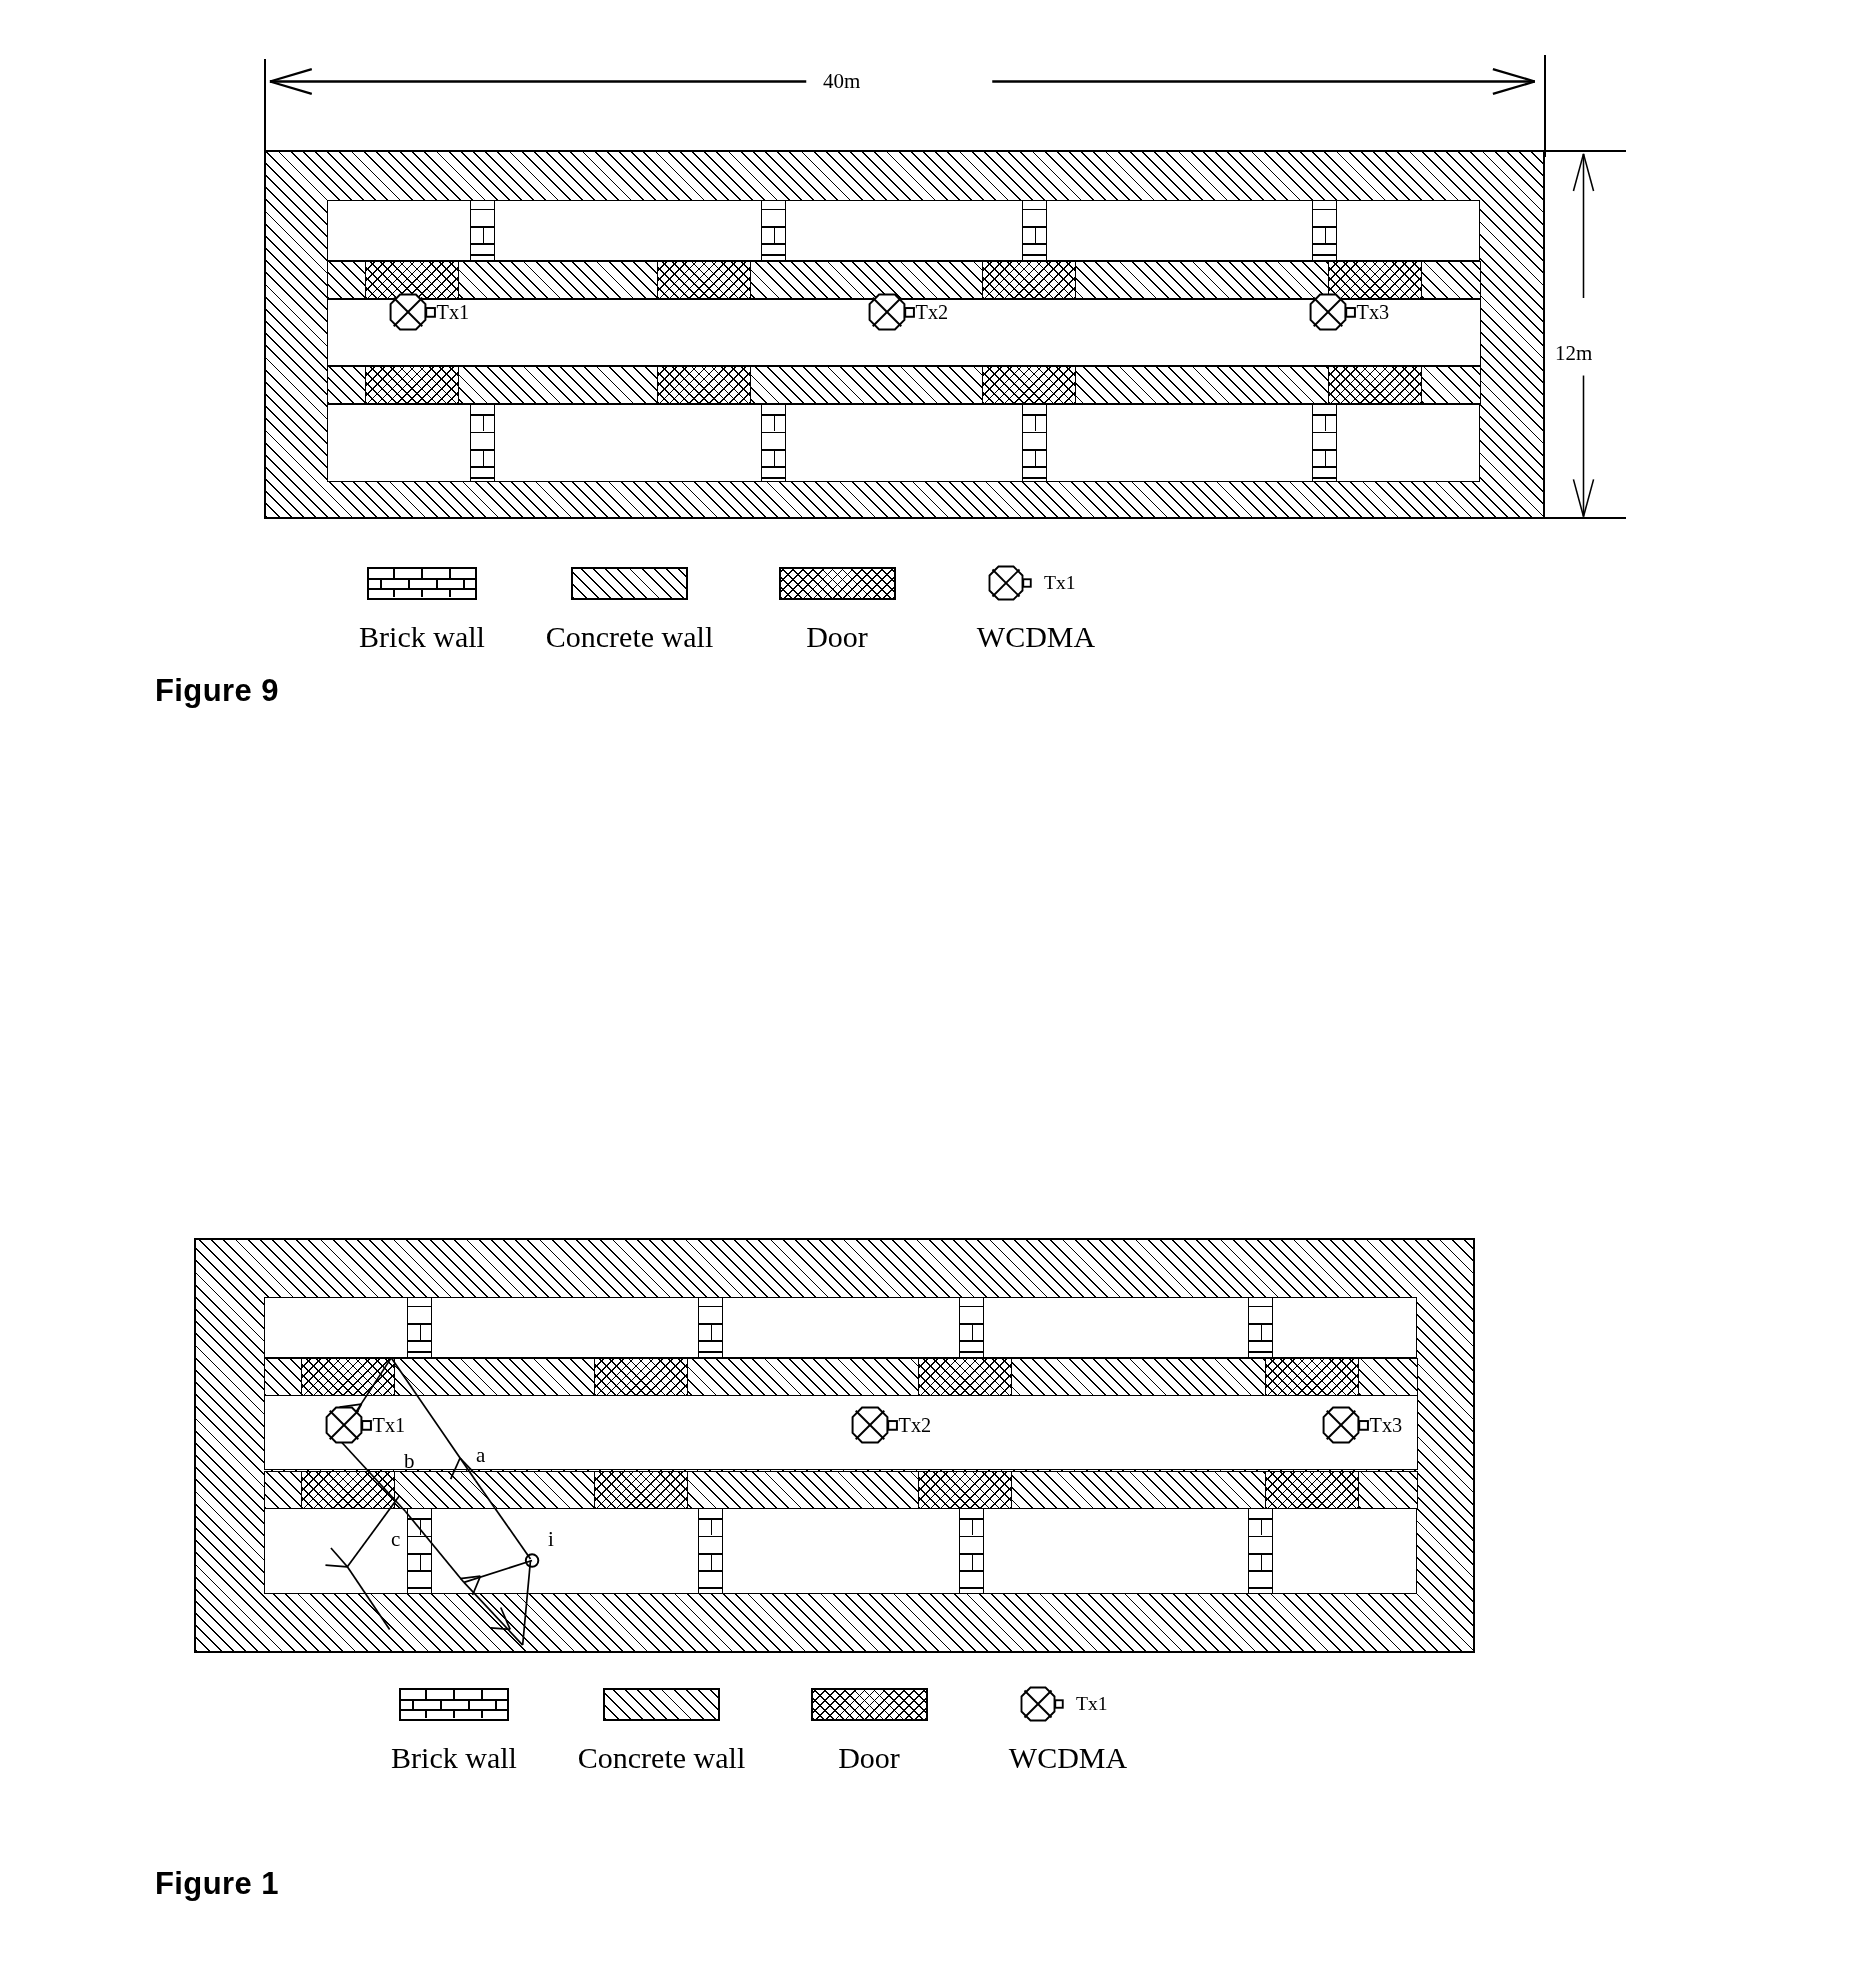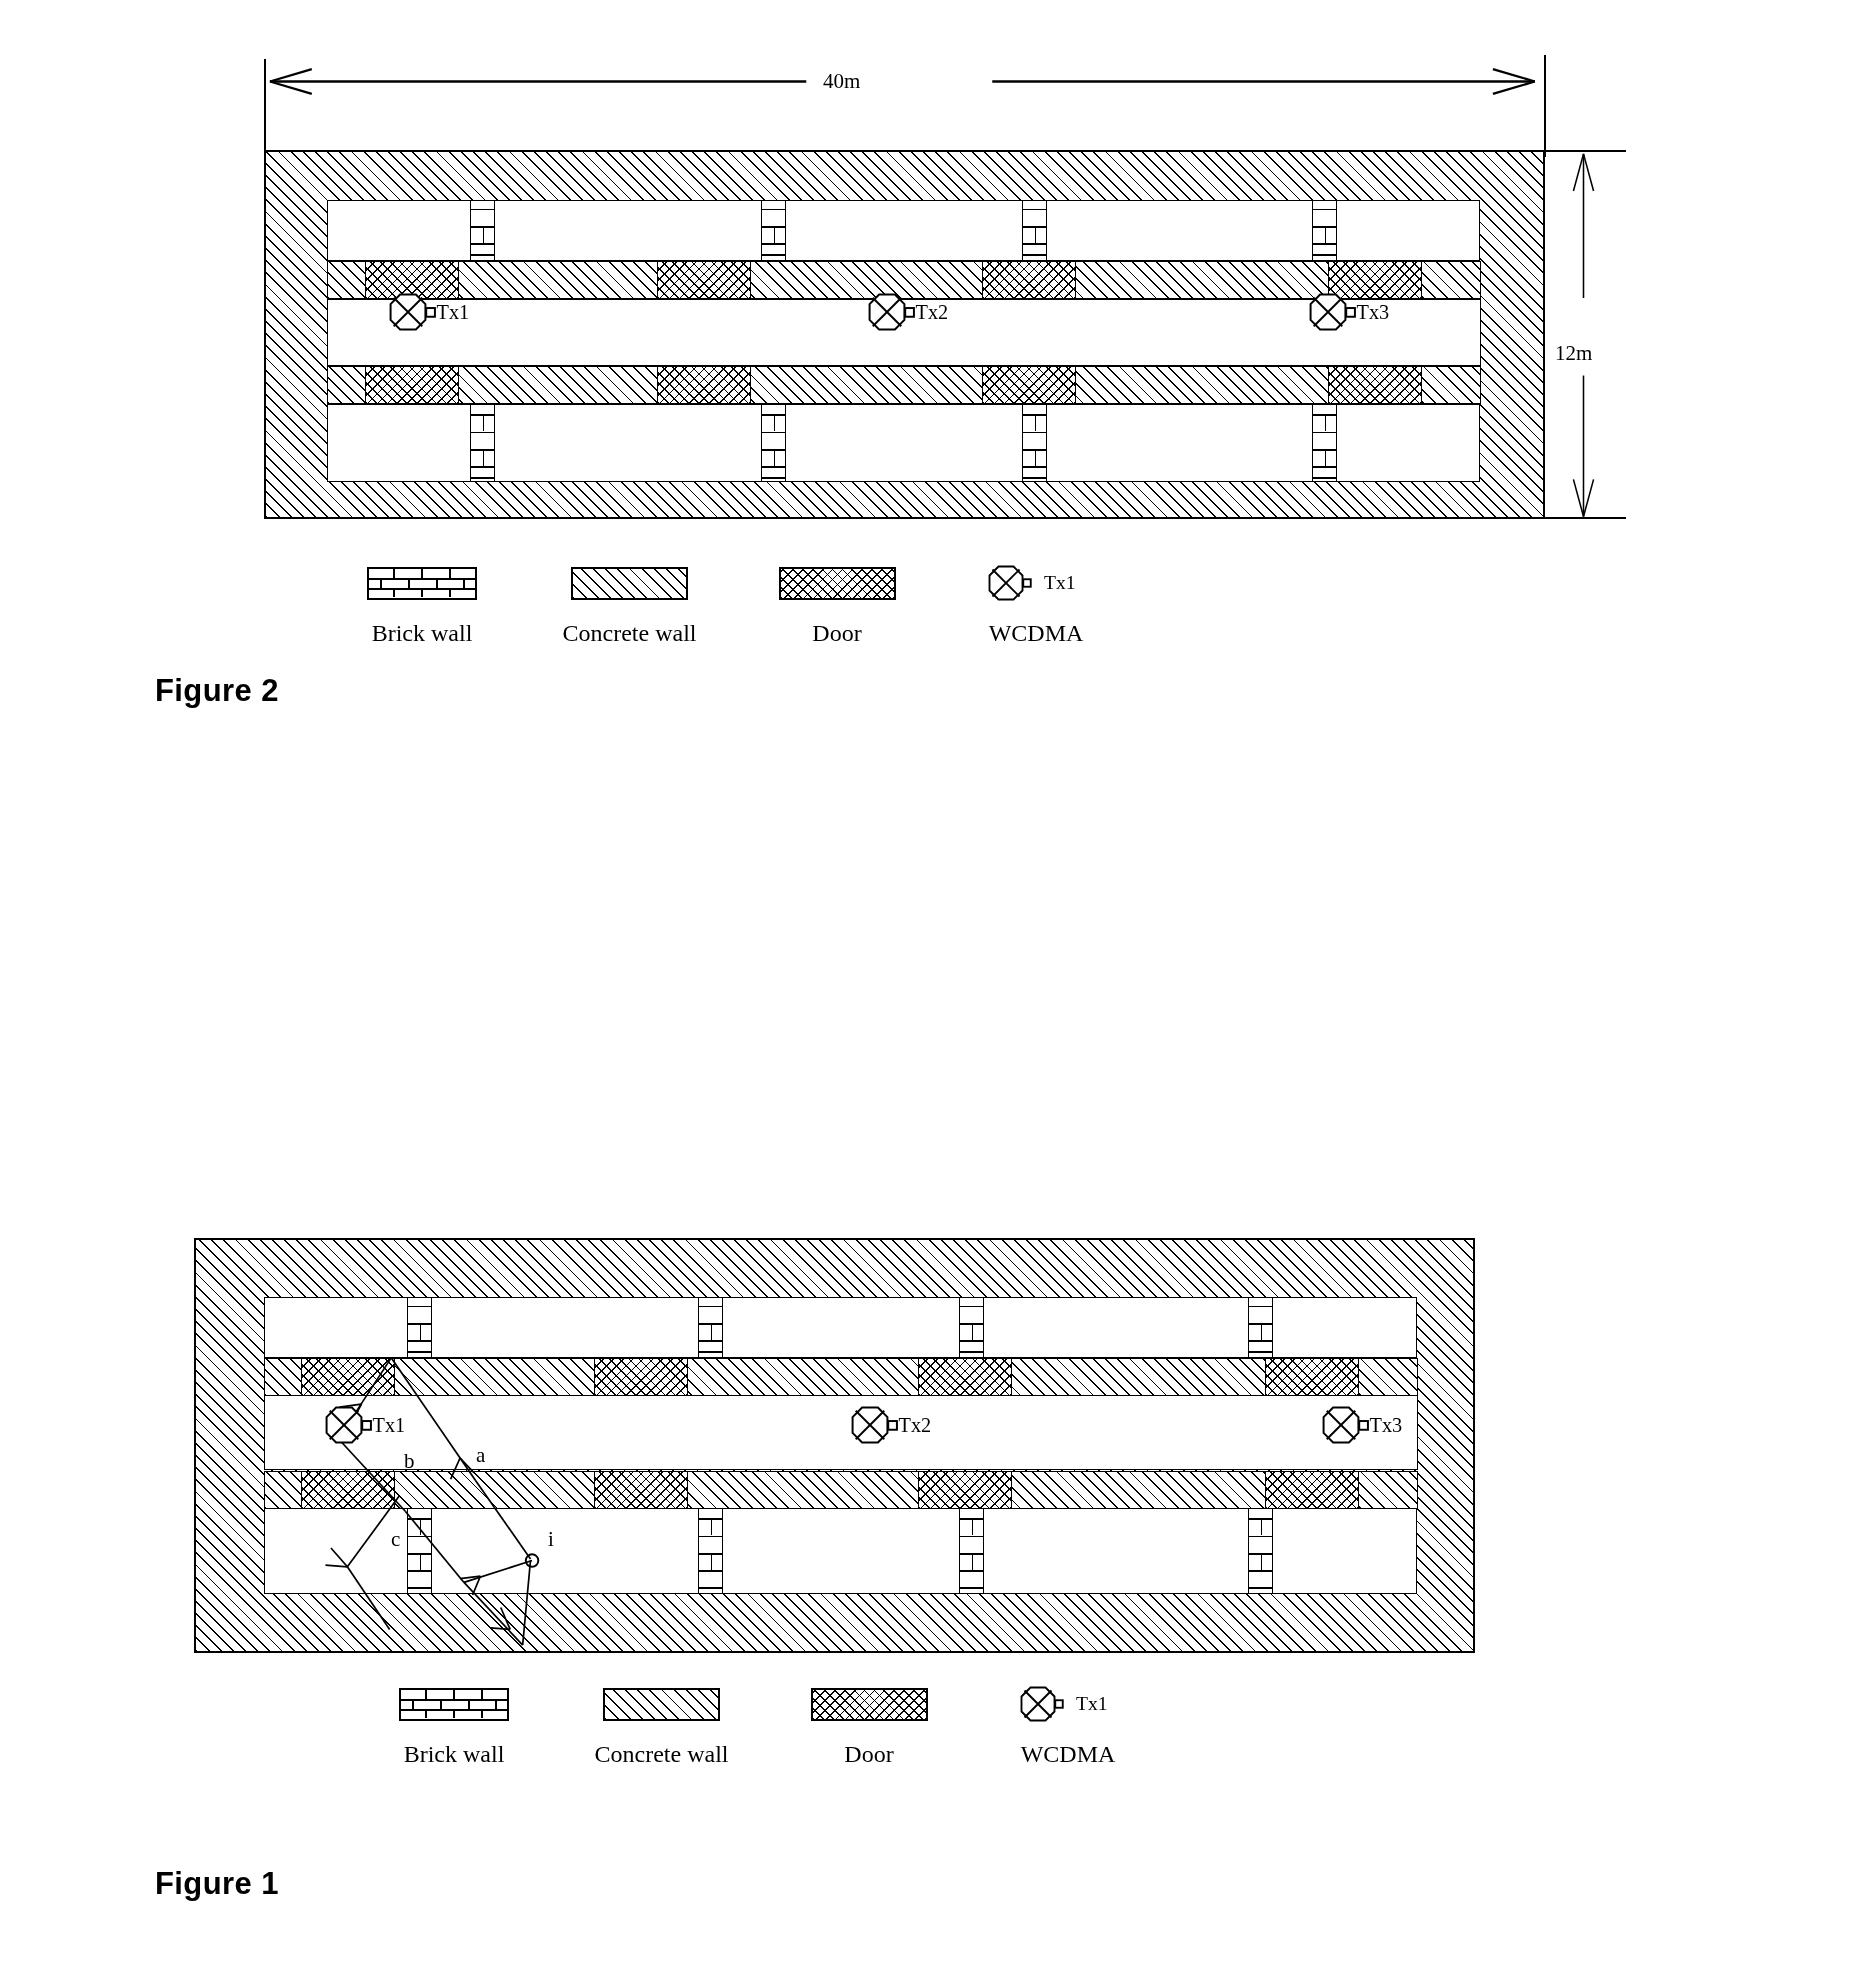--- a/index.html
+++ b/index.html
@@ -46,21 +46,21 @@
   
   .dimtext{position:absolute;font-family:"Liberation Serif",serif;
            font-size:21px;white-space:nowrap;}
   .extline{position:absolute;background:#000;width:1.6px;}
 
   
   .legend{position:absolute;}
   .lg-item{position:absolute;text-align:center;}
   .lg-swatch{box-sizing:border-box;border:2.3px solid #000;height:33px;margin:0 auto;}
   .lg-label{margin-top:20.3px;font-family:"Liberation Serif",serif;
-            font-size:24px;white-space:nowrap;}
+            font-size:30px;white-space:nowrap;}
 
   
   .brickswatch{position:relative;background:#fff;}
   .brickswatch i{position:absolute;background:#000;display:block;}
 
   
   .raylbl{position:absolute;font-family:"Liberation Serif",serif;font-size:21px;}
 
   svg{display:block;overflow:visible;}
 </style>
@@ -260,21 +260,21 @@
             <line x1="6" y1="6" x2="42" y2="42" stroke="#000" stroke-width="2.5"></line>
             <line x1="42" y1="6" x2="6" y2="42" stroke="#000" stroke-width="2.5"></line>
             <rect x="47" y="19" width="10" height="10" fill="#fff" stroke="#000" stroke-width="2.5"></rect>
           </svg>
           <span style="position:absolute;left:106px;top:4.7px;font-size:19.6px;">Tx1</span>
         </div>
         <div class="lg-label">WCDMA</div>
       </div>
     </div>
 
-    <div class="fig-caption" style="left:155px;top:673px;">Figure 2</div>
+    <div class="fig-caption" style="left:155px;top:673px;">Figure 9</div>
   </div>
 
   <div>
 
     <div class="plan concrete" style="left:194px;top:1238px;width:1281px;height:415px;"></div>
 
     <div class="seg room outline" style="left:264px;top:1297px;width:156px;height:61px;"></div>
     <div class="seg room outline" style="left:419px;top:1297px;width:291px;height:61px;"></div>
     <div class="seg room outline" style="left:710px;top:1297px;width:261px;height:61px;"></div>
     <div class="seg room outline" style="left:972px;top:1297px;width:289px;height:61px;"></div>

